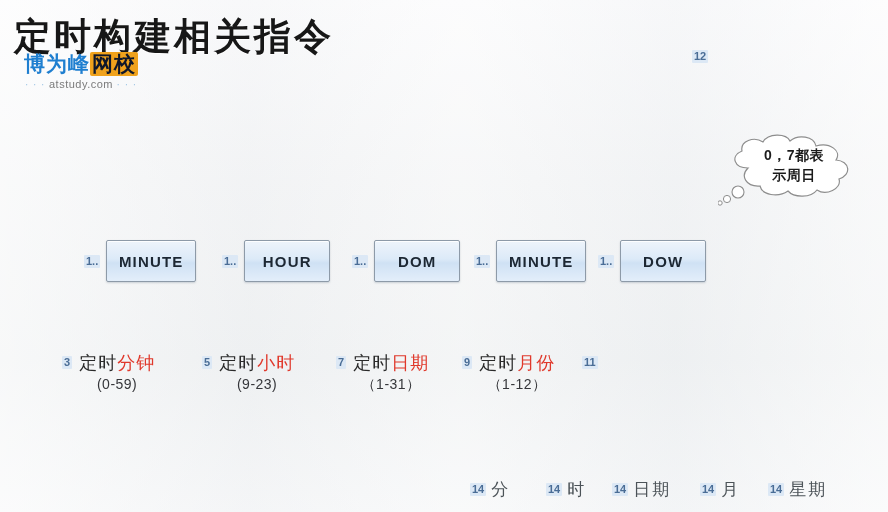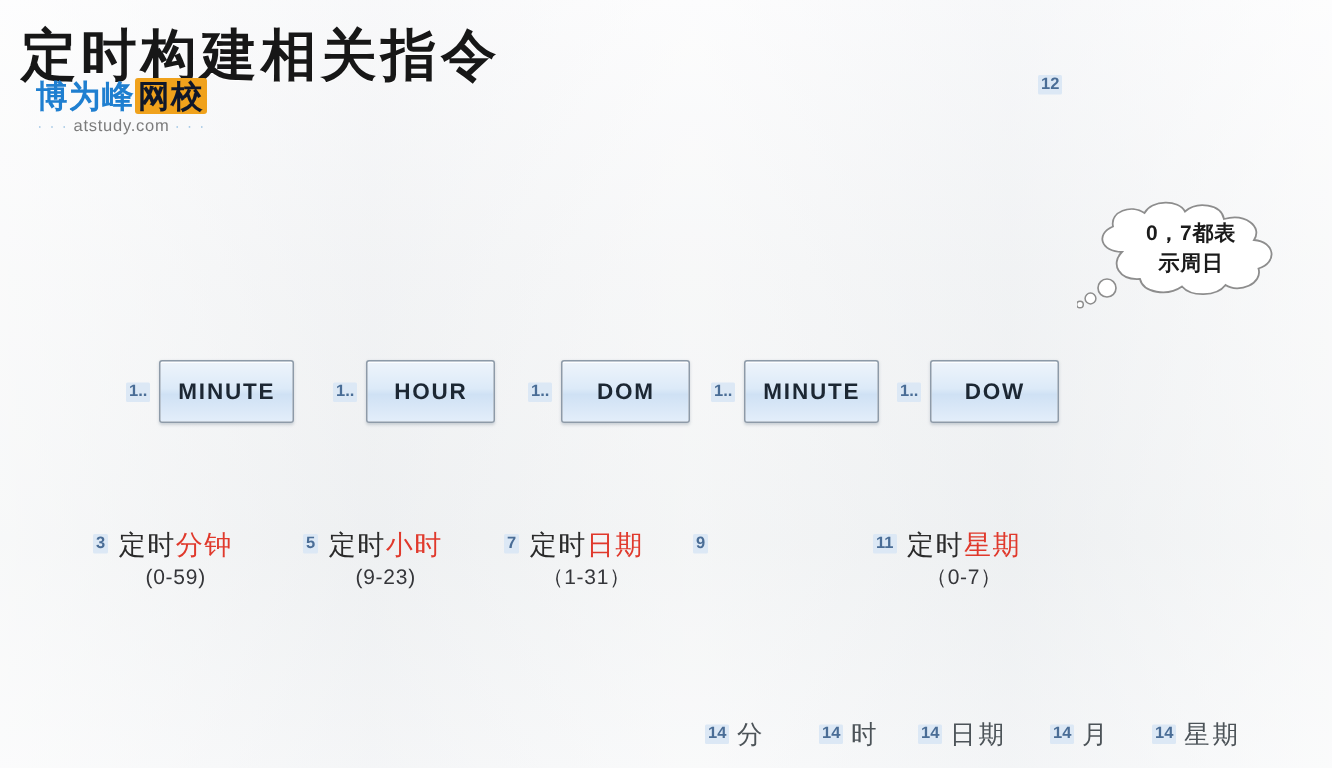--- a/index.html
+++ b/index.html
@@ -241,27 +241,27 @@
       </div>
       <div class="flabel-wrap" style="left: 336px;">
         <span class="badge badge-dim" style="margin-top: 4px;">7</span>
         <div class="flabel">
           <div class="flabel-main"><span>定时</span><span class="hl">日期</span></div>
           <div class="flabel-range">（1-31）</div>
         </div>
       </div>
       <div class="flabel-wrap" style="left: 462px;">
         <span class="badge badge-dim" style="margin-top: 4px;">9</span>
+        <div class="flabel">
+          <div class="flabel-main"><span>定时</span><span class="hl">月份</span></div>
+          <div class="flabel-range">（1-12）</div>
+        </div>
       </div>
       <div class="flabel-wrap" style="left: 582px;">
         <span class="badge badge-dim" style="margin-top: 4px;">11</span>
-        <div class="flabel">
-          <div class="flabel-main"><span>定时</span><span class="hl">星期</span></div>
-          <div class="flabel-range">（0-7）</div>
-        </div>
       </div>
     </div>
 
   <div class="colhead-row">
       <div class="colhead" style="left: 470px;">
         <span class="badge badge-dim">14</span>
         <span class="colhead-text">分</span>
       </div>
       <div class="colhead" style="left: 546px;">
         <span class="badge badge-dim">14</span>

